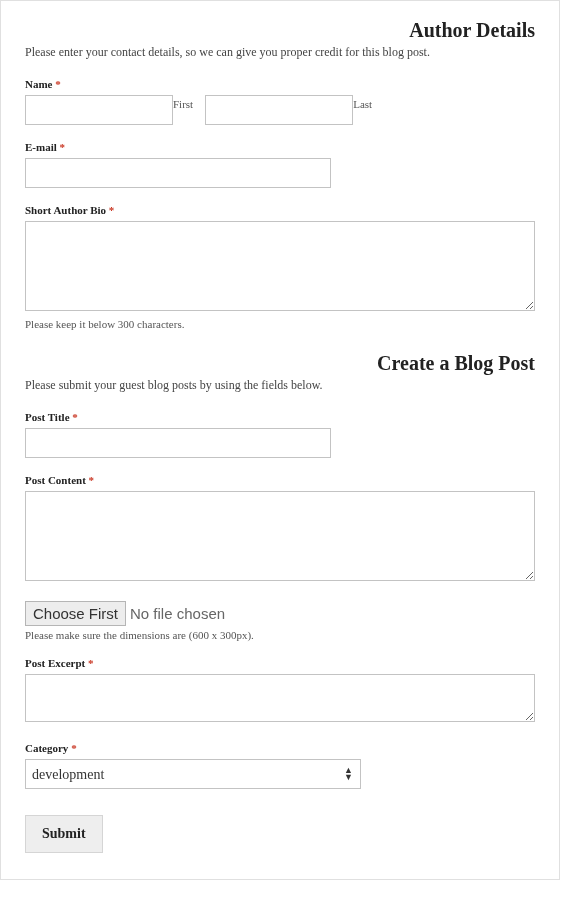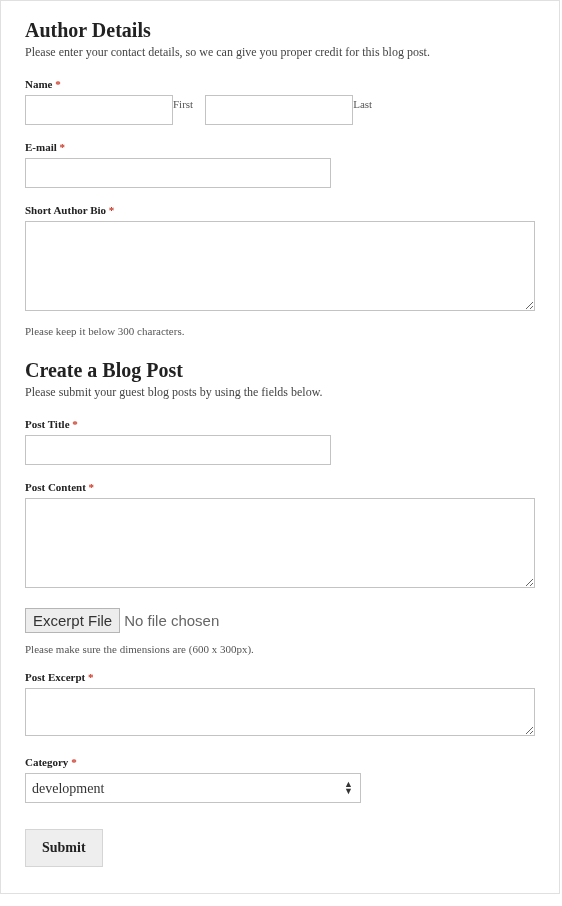--- a/index.html
+++ b/index.html
@@ -11,20 +11,21 @@
     .container {
       border: 1px solid #e0e0e0;
       width: 560px;
       padding: 18px 24px 26px 24px;
     }
     h2 {
       font-size: 20px;
       font-weight: bold;
       color: #222;
       margin-bottom: 3px;
+      text-align: right;
     }
     .section-desc {
       font-size: 12px;
       color: #444;
       margin-bottom: 18px;
     }
     .section2 { margin-top: 22px; }
     .field { margin-bottom: 16px; }
     .field-label {
       font-size: 11px;
@@ -56,21 +57,21 @@
     textarea {
       width: 100%;
       resize: both;
     }
     .bio-ta { height: 90px; }
     .content-ta { height: 90px; }
     .excerpt-ta { height: 48px; }
     .help-text {
       font-size: 11px;
       color: #555;
-      margin-top: 10px;
+      margin-top: 3px;
     }
     .file-row {
       display: flex;
       align-items: center;
       gap: 4px;
       margin-bottom: 3px;
     }
     .file-btn {
       background: #ededed;
       border: 1px solid #b5b5b5;
@@ -173,21 +174,21 @@
   <div class="field">
     <label class="field-label">
       <span>Post Content</span>
       <span class="required">*</span>
     </label>
     <textarea class="content-ta" style=""></textarea>
   </div>
 
   <div class="field">
     <div class="file-row">
-      <button class="file-btn" type="button">Excerpt File</button>
+      <button class="file-btn" type="button">Choose First</button>
       <span class="file-text">No file chosen</span>
     </div>
     <div class="help-text">Please make sure the dimensions are (600 x 300px).</div>
   </div>
 
   <div class="field">
     <label class="field-label">
       <span>Post Excerpt</span>
       <span class="required">*</span>
     </label>

